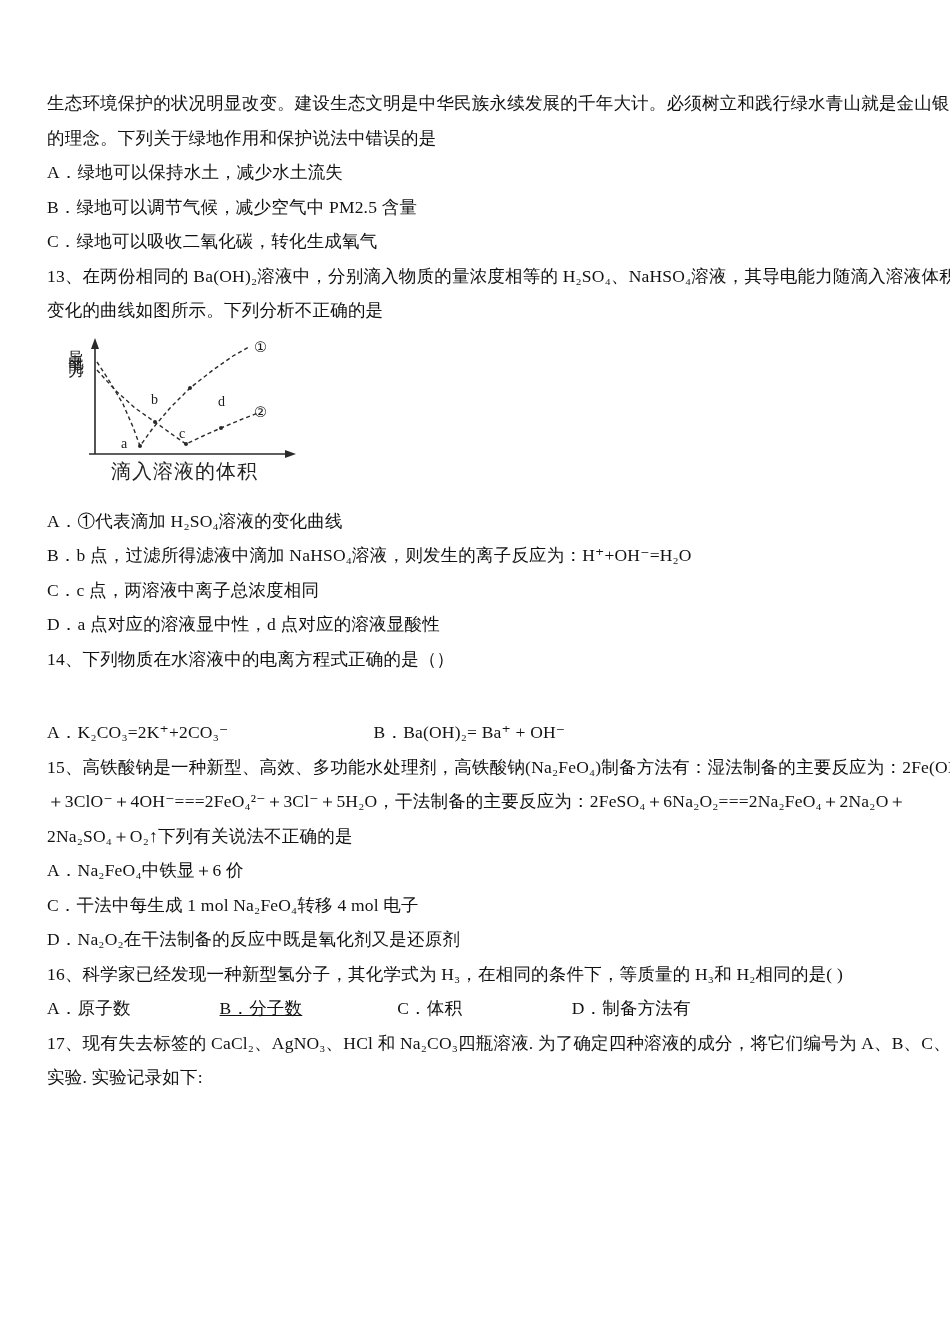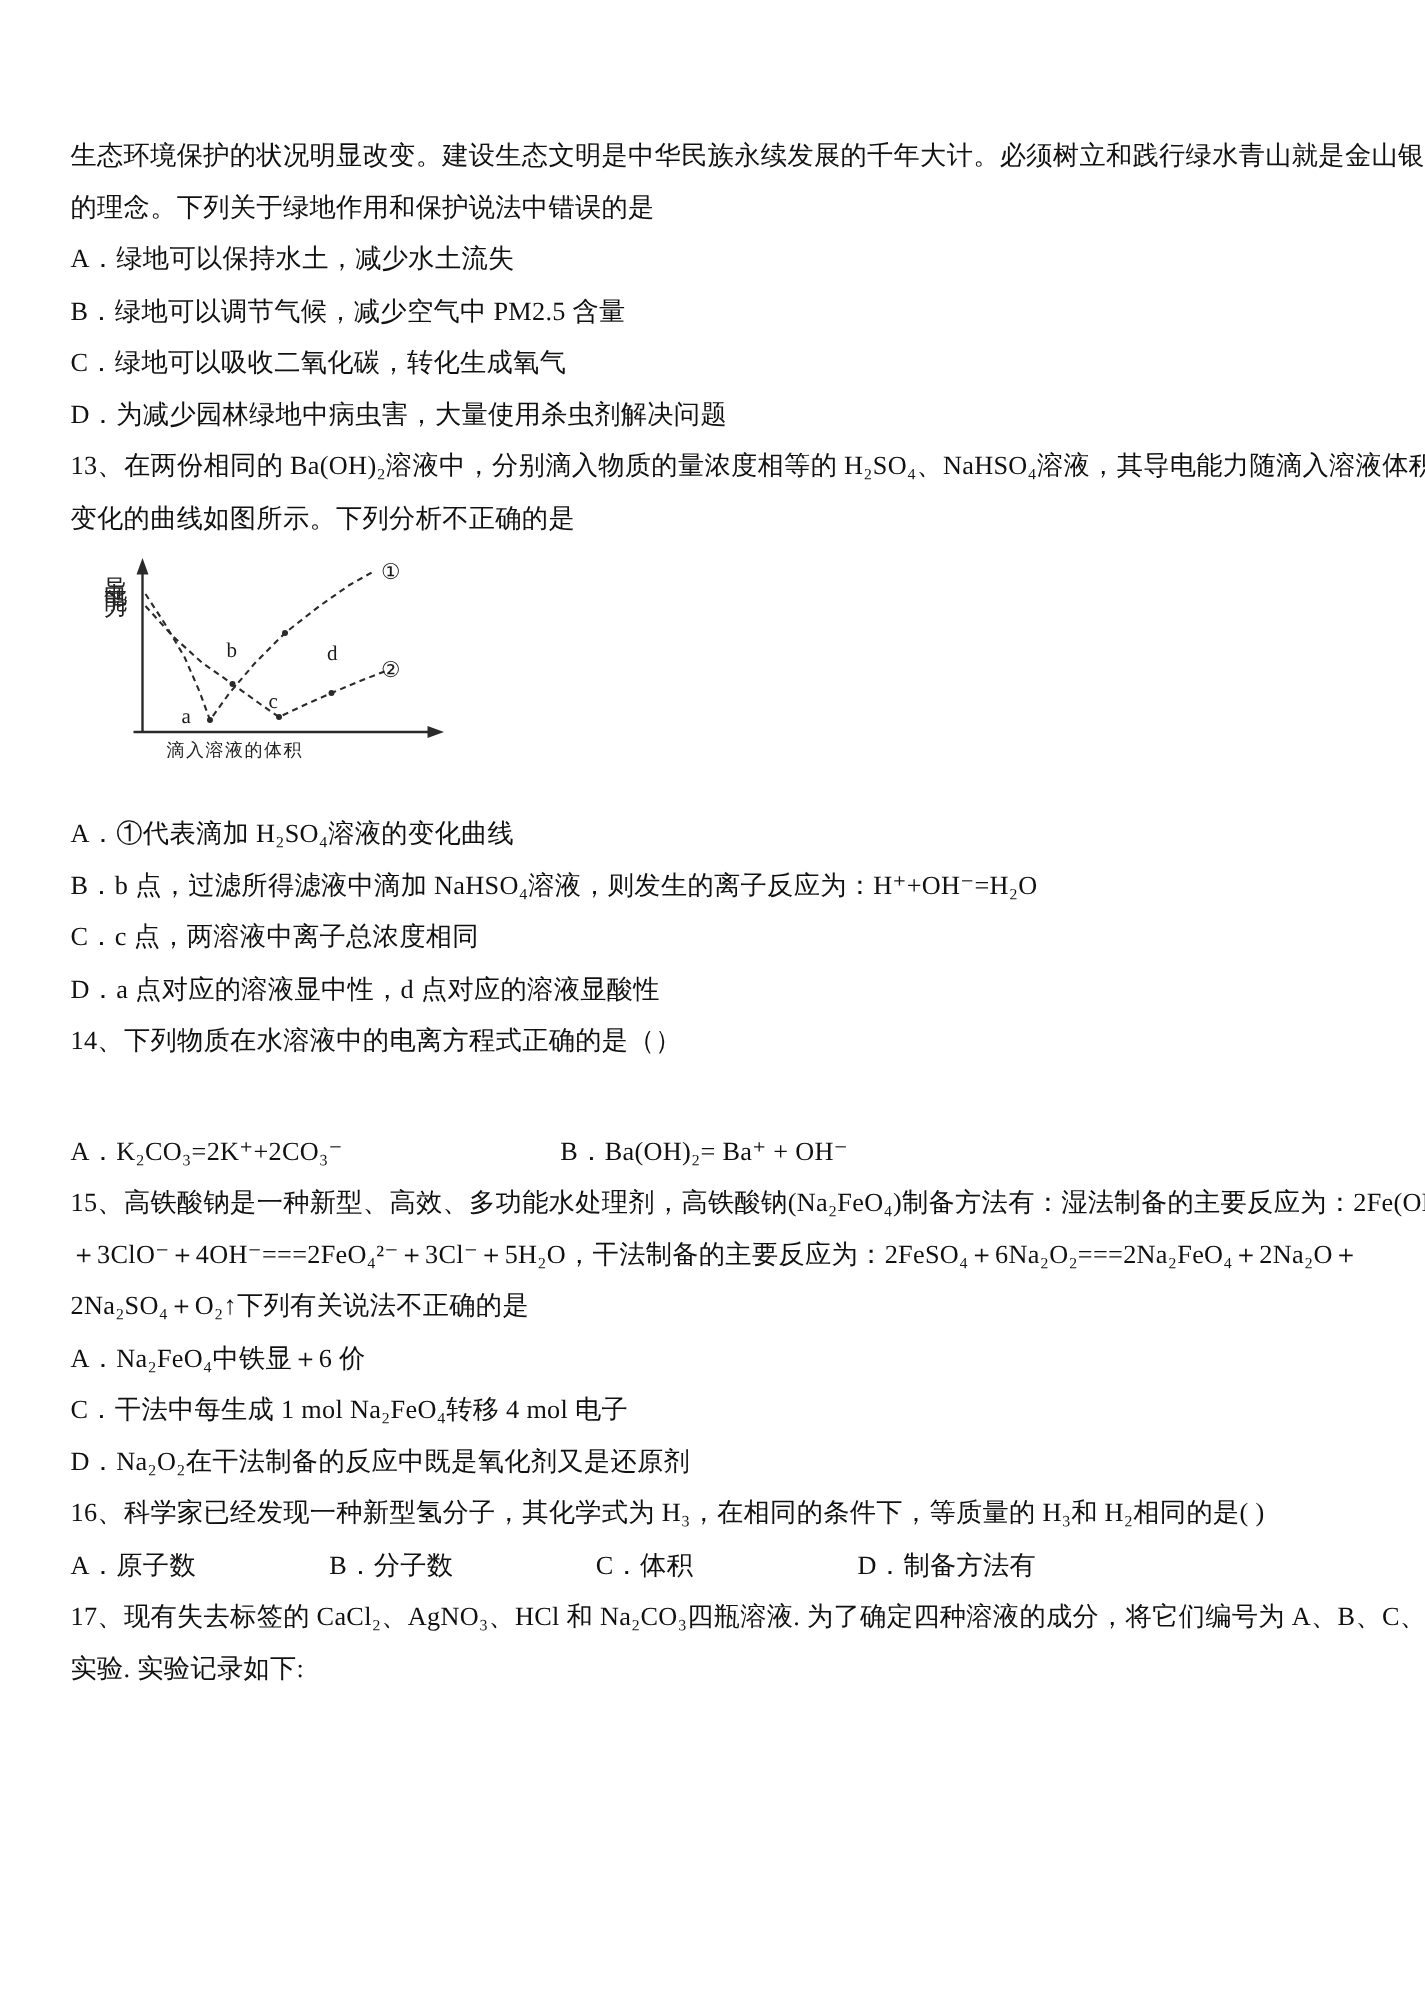--- a/index.html
+++ b/index.html
@@ -17,57 +17,56 @@
     font-size:17.5px;
   }
   .line{
     line-height:34.5px;
     white-space:nowrap;
     letter-spacing:0.2px;
   }
   .opt-pair .col-a{display:inline-block;width:322px;margin-top:39px;}
   .q16opts .o{display:inline-block;}
   .q16opts .o1{width:168px;}
-  .q16opts .o2{width:173px;}
+  .q16opts .o2{width:173px;text-decoration:underline;}
   .q16opts .o3{width:170px;}
   
   .chartwrap{
     position:relative;
     width:300px;height:168px;
     margin:4px 0 4px 8px;
   }
   .chartwrap svg{position:absolute;left:0;top:0;}
   .ylabel{
     position:absolute;left:10px;top:6px;
     writing-mode:vertical-rl;text-orientation:upright;
     font-size:15.5px;letter-spacing:4px;color:#222;
   }
   .xlabel{
     position:absolute;left:56px;top:126px;
-    font-size:12px;color:#222;letter-spacing:1px;
+    font-size:20px;color:#222;letter-spacing:1px;
   }
   .curve{fill:none;stroke:#2a2a2a;stroke-width:1.4;stroke-dasharray:4 3;}
   .axis{stroke:#2a2a2a;stroke-width:1.6;}
   .axishead{fill:#2a2a2a;}
   .ptlabel{font-family:"Liberation Serif","DejaVu Serif",serif;font-size:14px;fill:#1a1a1a;}
   .circlabel{font-family:"DejaVu Sans",sans-serif;font-size:14.5px;fill:#1a1a1a;}
   .dot{fill:#2a2a2a;}
 </style>
 </head>
 <body>
 
 <div class="page">
   <div class="content">
 
     <div class="line">生态环境保护的状况明显改变。建设生态文明是中华民族永续发展的千年大计。必须树立和践行绿水青山就是金山银山</div>
     <div class="line">的理念。下列关于绿地作用和保护说法中错误的是</div>
     <div class="line">A．绿地可以保持水土，减少水土流失</div>
     <div class="line">B．绿地可以调节气候，减少空气中 PM2.5 含量</div>
     <div class="line">C．绿地可以吸收二氧化碳，转化生成氧气</div>
-    <div class="line">D．为减少园林绿地中病虫害，大量使用杀虫剂解决问题</div>
 
     <div class="line">13、在两份相同的 Ba(OH)₂溶液中，分别滴入物质的量浓度相等的 H₂SO₄、NaHSO₄溶液，其导电能力随滴入溶液体积</div>
     <div class="line">变化的曲线如图所示。下列分析不正确的是</div>
 
     <div class="chartwrap">
       <svg width="300" height="168" viewBox="0 0 300 168">
 
         <line class="axis" x1="40" y1="14" x2="40" y2="122"></line>
         <polygon class="axishead" points="36,17 40,6 44,17"></polygon>
         <line class="axis" x1="34" y1="122" x2="232" y2="122"></line>

